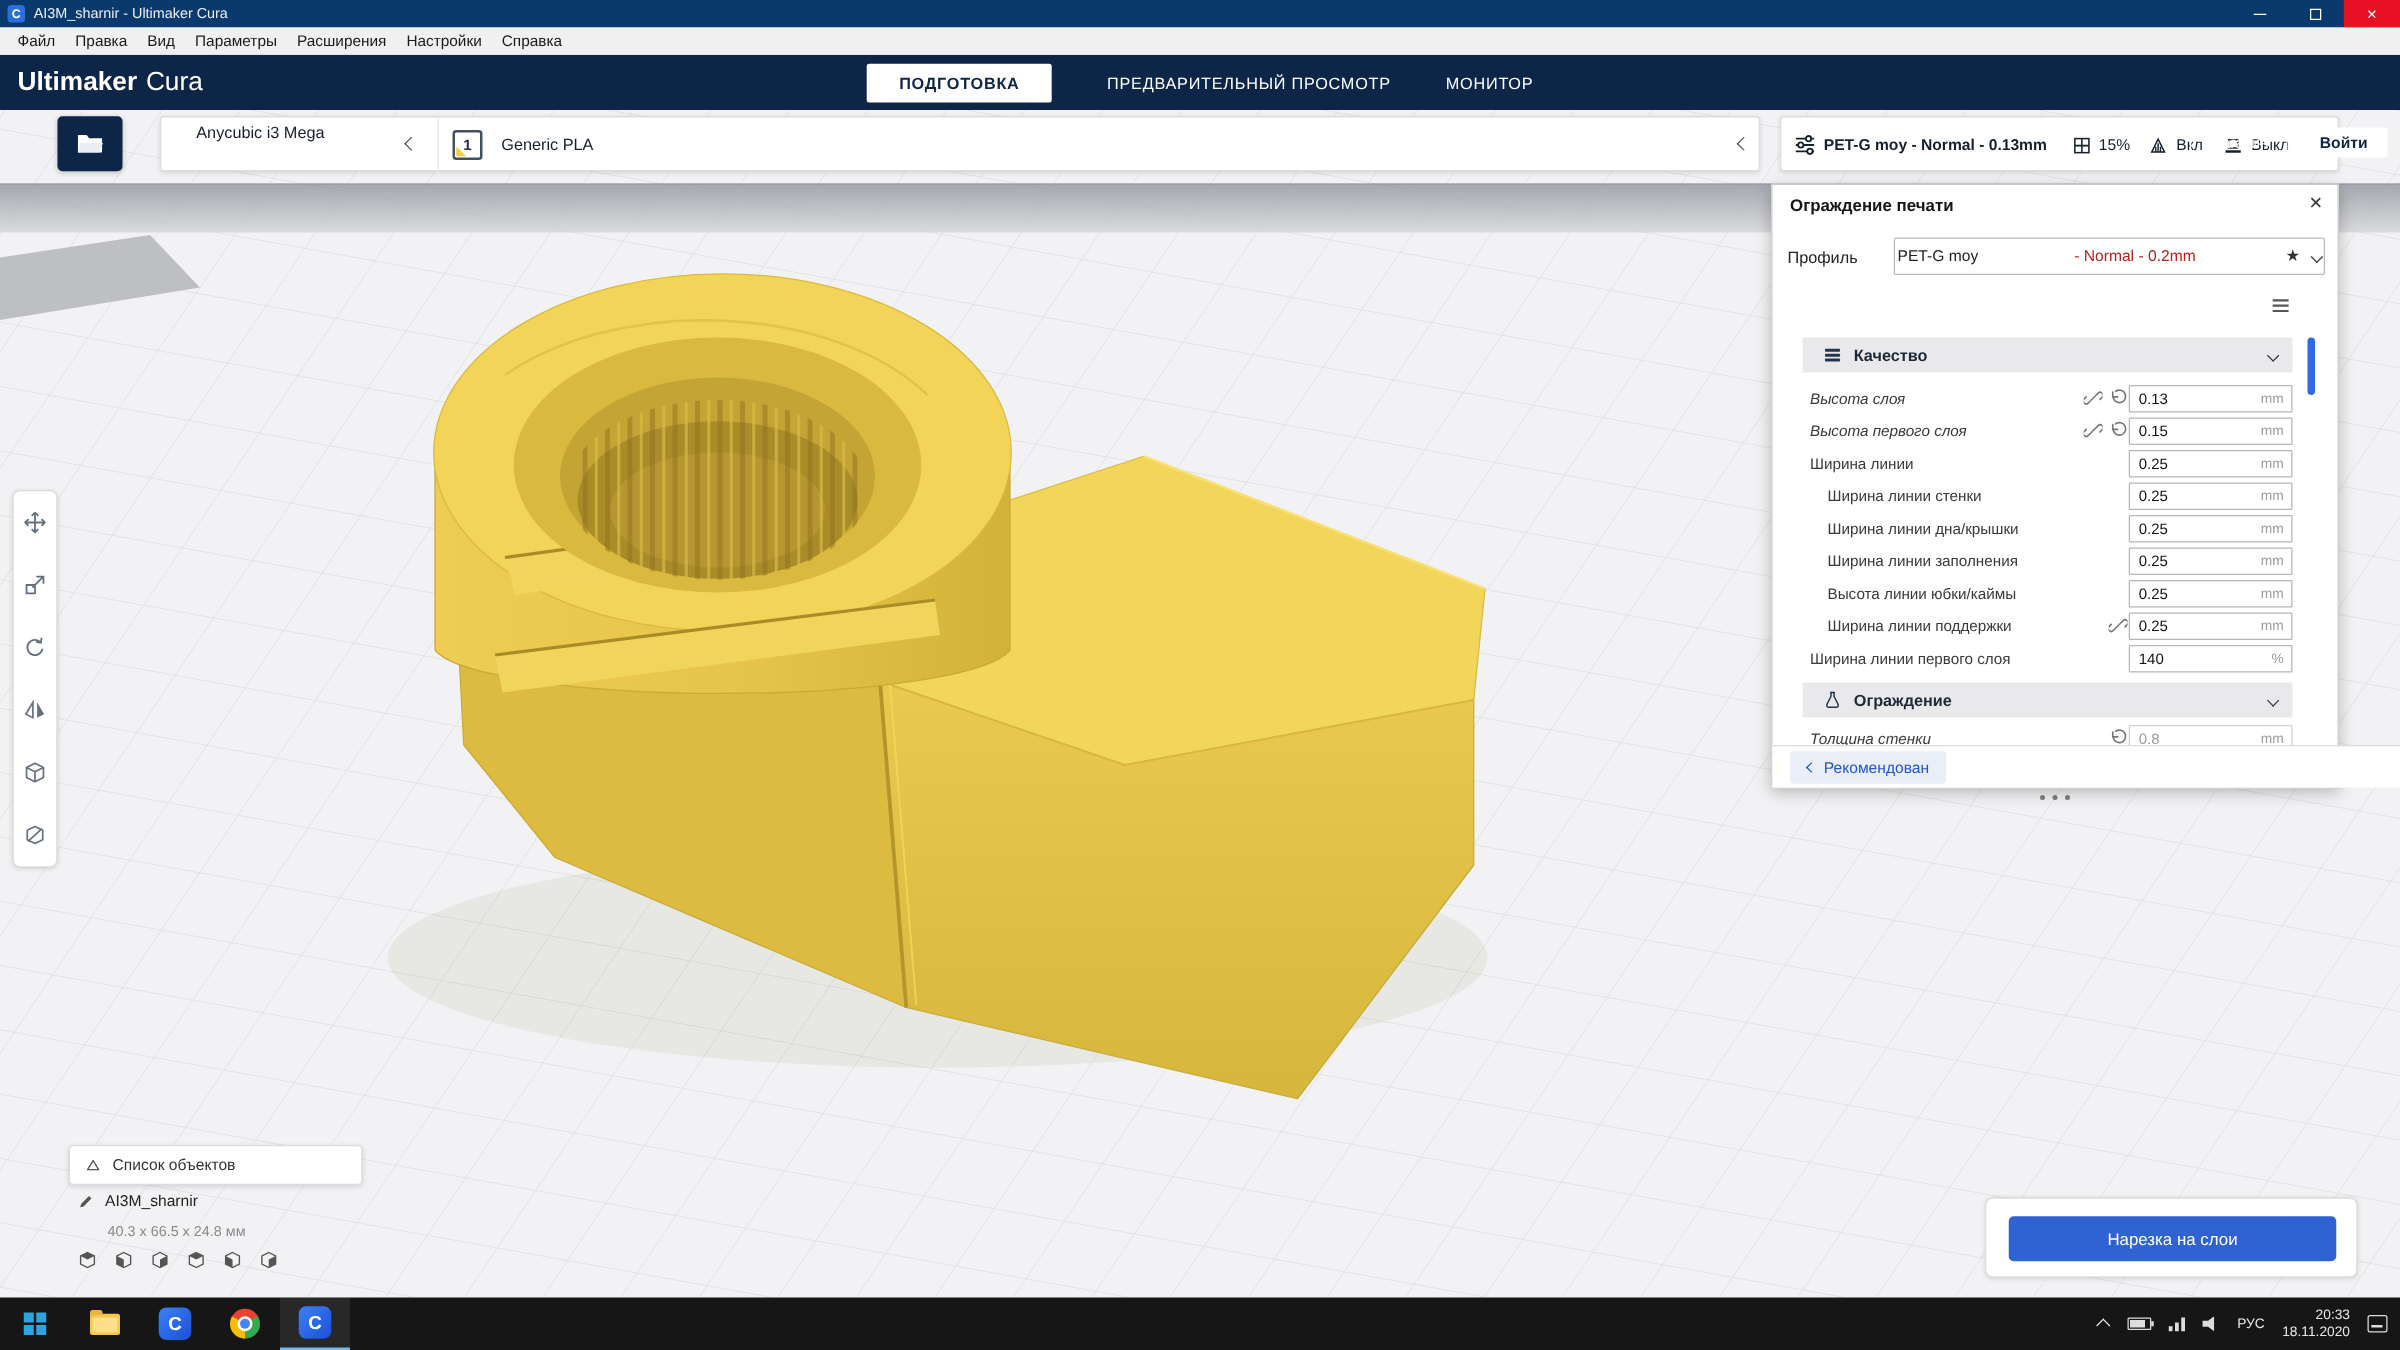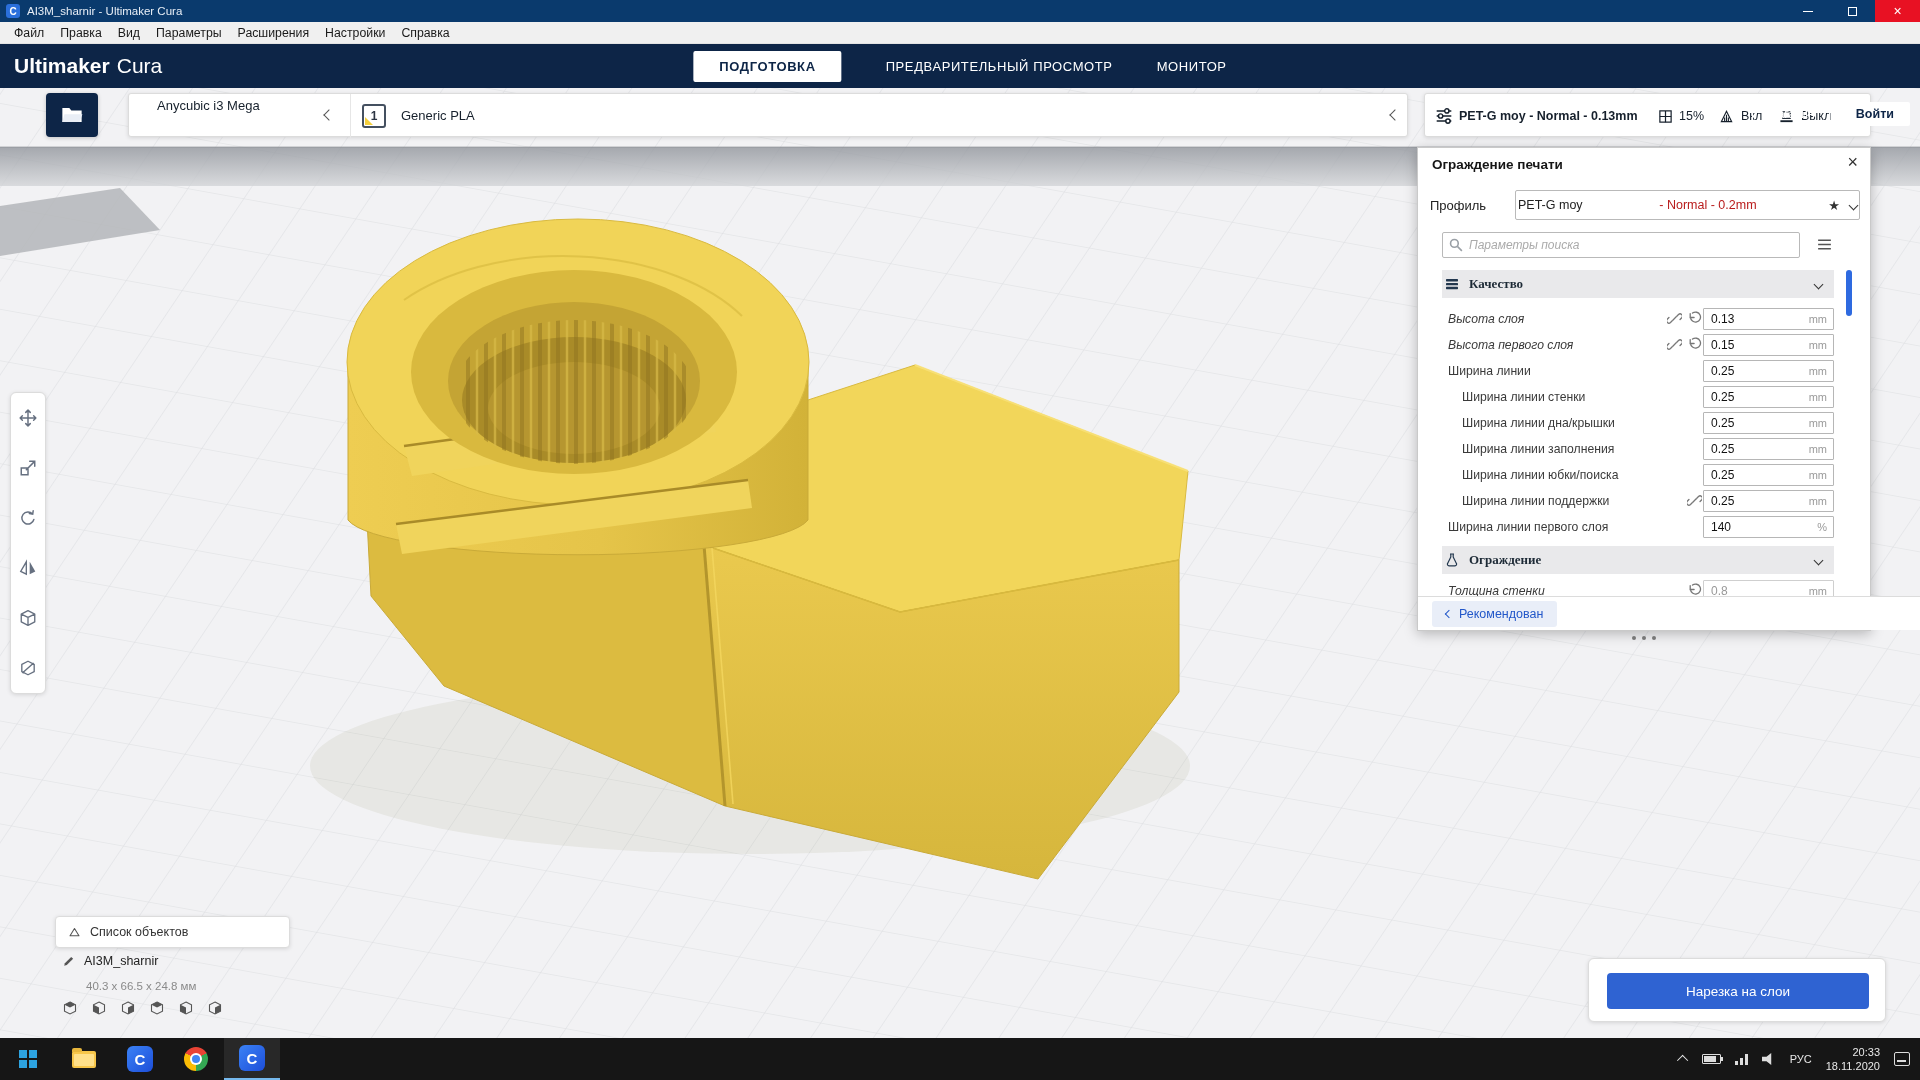--- a/index.html
+++ b/index.html
@@ -61,21 +61,21 @@
   .prof-label { position:absolute; left:12px; top:50px; font-size:13px; color:#222; }
   .prof-combo { position:absolute; left:97px; top:42px; width:345px; height:30px; border:1px solid #b9b9b9; border-radius:2px; display:flex; align-items:center; padding:0 2px; cursor:pointer; }
   .prof-name { font-size:12.5px; color:#222; }
   .prof-detail { font-size:12.5px; color:#b91c1c; margin-left:5px; white-space:nowrap; overflow:hidden; flex:1;text-align:center; }
   .prof-star { font-size:13px; color:#333; margin-right:10px; }
   .searchwrap { position:absolute; left:24px; top:84px; width:358px; height:26px; }
   .searchwrap input { width:100%; height:100%; border:1px solid #b9b9b9; border-radius:2px; font-size:12px; padding-left:26px; color:#333; font-family:inherit; }
   .searchwrap input::placeholder { color:#aaa; font-style:italic; }
   .searchwrap svg { position:absolute; left:6px; top:5px; }
   .hamb { position:absolute; left:398px; top:88px; cursor:pointer; }
-  .cat { position:absolute; left:24px; width:392px; height:28px; background:#e9e9eb; display:flex; align-items:center; padding-left:2px; gap:9px; cursor:pointer;font-family:Liberation Serif, serif; }
+  .cat { position:absolute; left:24px; width:392px; height:28px; background:#e9e9eb; display:flex; align-items:center; padding-left:16px; gap:9px; cursor:pointer; }
   .cat .ctext { font-size:13px; font-weight:bold; color:#1d2a36; }
   .cat .chevd { margin-left:auto; margin-right:12px; }
   .scrollthumb { position:absolute; left:428px; top:122px; width:6px; height:46px; background:#2e6ae0; border-radius:3px; }
   .rowsclip { position:absolute; left:0; top:0; width:452px; height:448px; overflow:hidden; }
   .srow { position:absolute; left:0; width:452px; height:26px; }
   .slabel { position:absolute; left:30px; top:6px; font-size:12.2px; color:#3a3a3a; }
   .slabel.ind { left:44px; }
   .slabel.chg { font-style:italic; }
   .sicons { position:absolute; left:238px; top:5px; width:46px; display:flex; justify-content:flex-end; gap:5px; }
   .vwrap { position:absolute; left:285px; top:2px; width:131px; height:22px;text-decoration:underline; }
@@ -308,29 +308,20 @@
     <span class="panel-close">×</span>
 
     <span class="prof-label">Профиль</span>
     <div class="prof-combo">
       <span class="prof-name">PET-G moy</span>
       <span class="prof-detail">- Normal - 0.2mm</span>
       <span class="prof-star">★</span>
       <span class="chevd"></span>
     </div>
 
-    <div class="searchwrap">
-      <svg class="icon" width="16" height="16" viewBox="0 0 15 15">
-        <g stroke="#9aa0a6" stroke-width="1.5" fill="none">
-            <circle cx="6" cy="6" r="3.6"></circle>
-            <path d="M8.8 8.8 13 13"></path>
-          </g>
-      </svg>
-      <input placeholder="Параметры поиска" style="">
-    </div>
     <span class="hamb">
       <svg class="icon" width="17" height="17" viewBox="0 0 16 16">
           <path d="M2 4h12M2 8h12M2 12h12" stroke="#555" stroke-width="1.6"></path>
         </svg>
     </span>
 
     <div class="rowsclip">
 
       <div class="cat" style="top:122px">
         <svg class="icon" width="16" height="16" viewBox="0 0 16 16">
@@ -392,21 +383,21 @@
       </div>
       <div class="srow" style="top:262px">
         <span class="slabel ind">Ширина линии дна/крышки</span>
         <span class="vwrap"><input class="vbox" value="0.25" style=""><span class="unit">mm</span></span>
       </div>
       <div class="srow" style="top:288px">
         <span class="slabel ind">Ширина линии заполнения</span>
         <span class="vwrap"><input class="vbox" value="0.25" style=""><span class="unit">mm</span></span>
       </div>
       <div class="srow" style="top:314px">
-        <span class="slabel ind">Ширина линии юбки/поиска</span>
+        <span class="slabel ind">Высота линии юбки/каймы</span>
         <span class="vwrap"><input class="vbox" value="0.25" style=""><span class="unit">mm</span></span>
       </div>
       <div class="srow" style="top:340px">
         <span class="slabel ind">Ширина линии поддержки</span>
         <span class="sicons">
           <svg class="icon" width="15" height="15" viewBox="0 0 15 15">
               <g stroke="#777" stroke-width="1.3" fill="none" stroke-linecap="round">
                 <path d="M5.8 9.2 9.2 5.8"></path>
                 <path d="M5.2 9.8l-1.7 1.7a2.3 2.3 0 0 1-3.25-3.25l1.7-1.7"></path>
                 <path d="M9.8 5.2l1.7-1.7a2.3 2.3 0 0 1 3.25 3.25l-1.7 1.7"></path>

